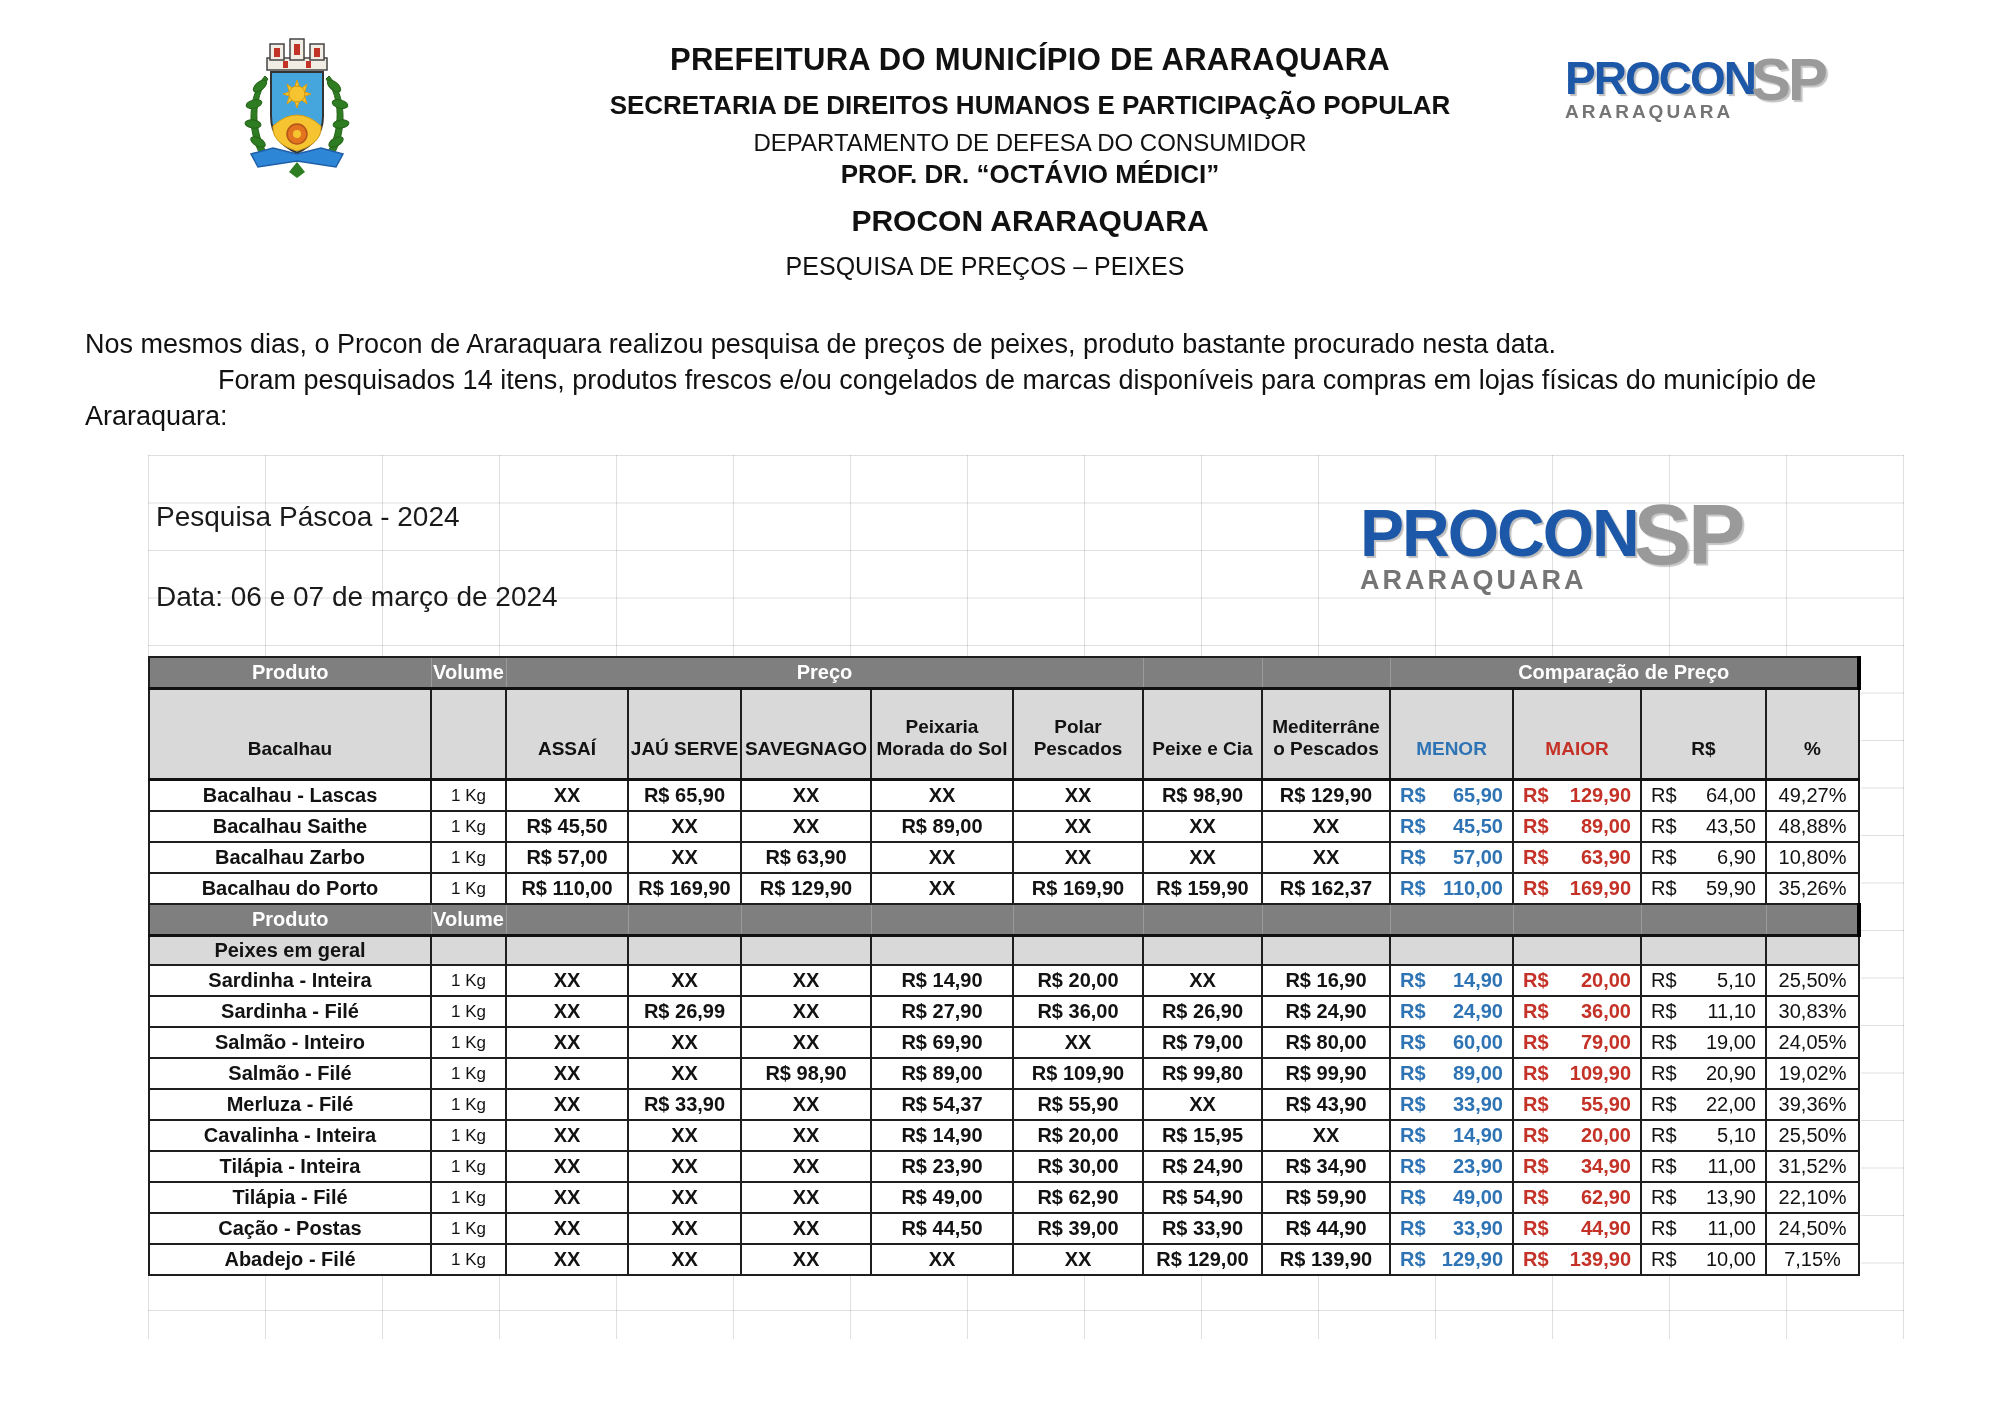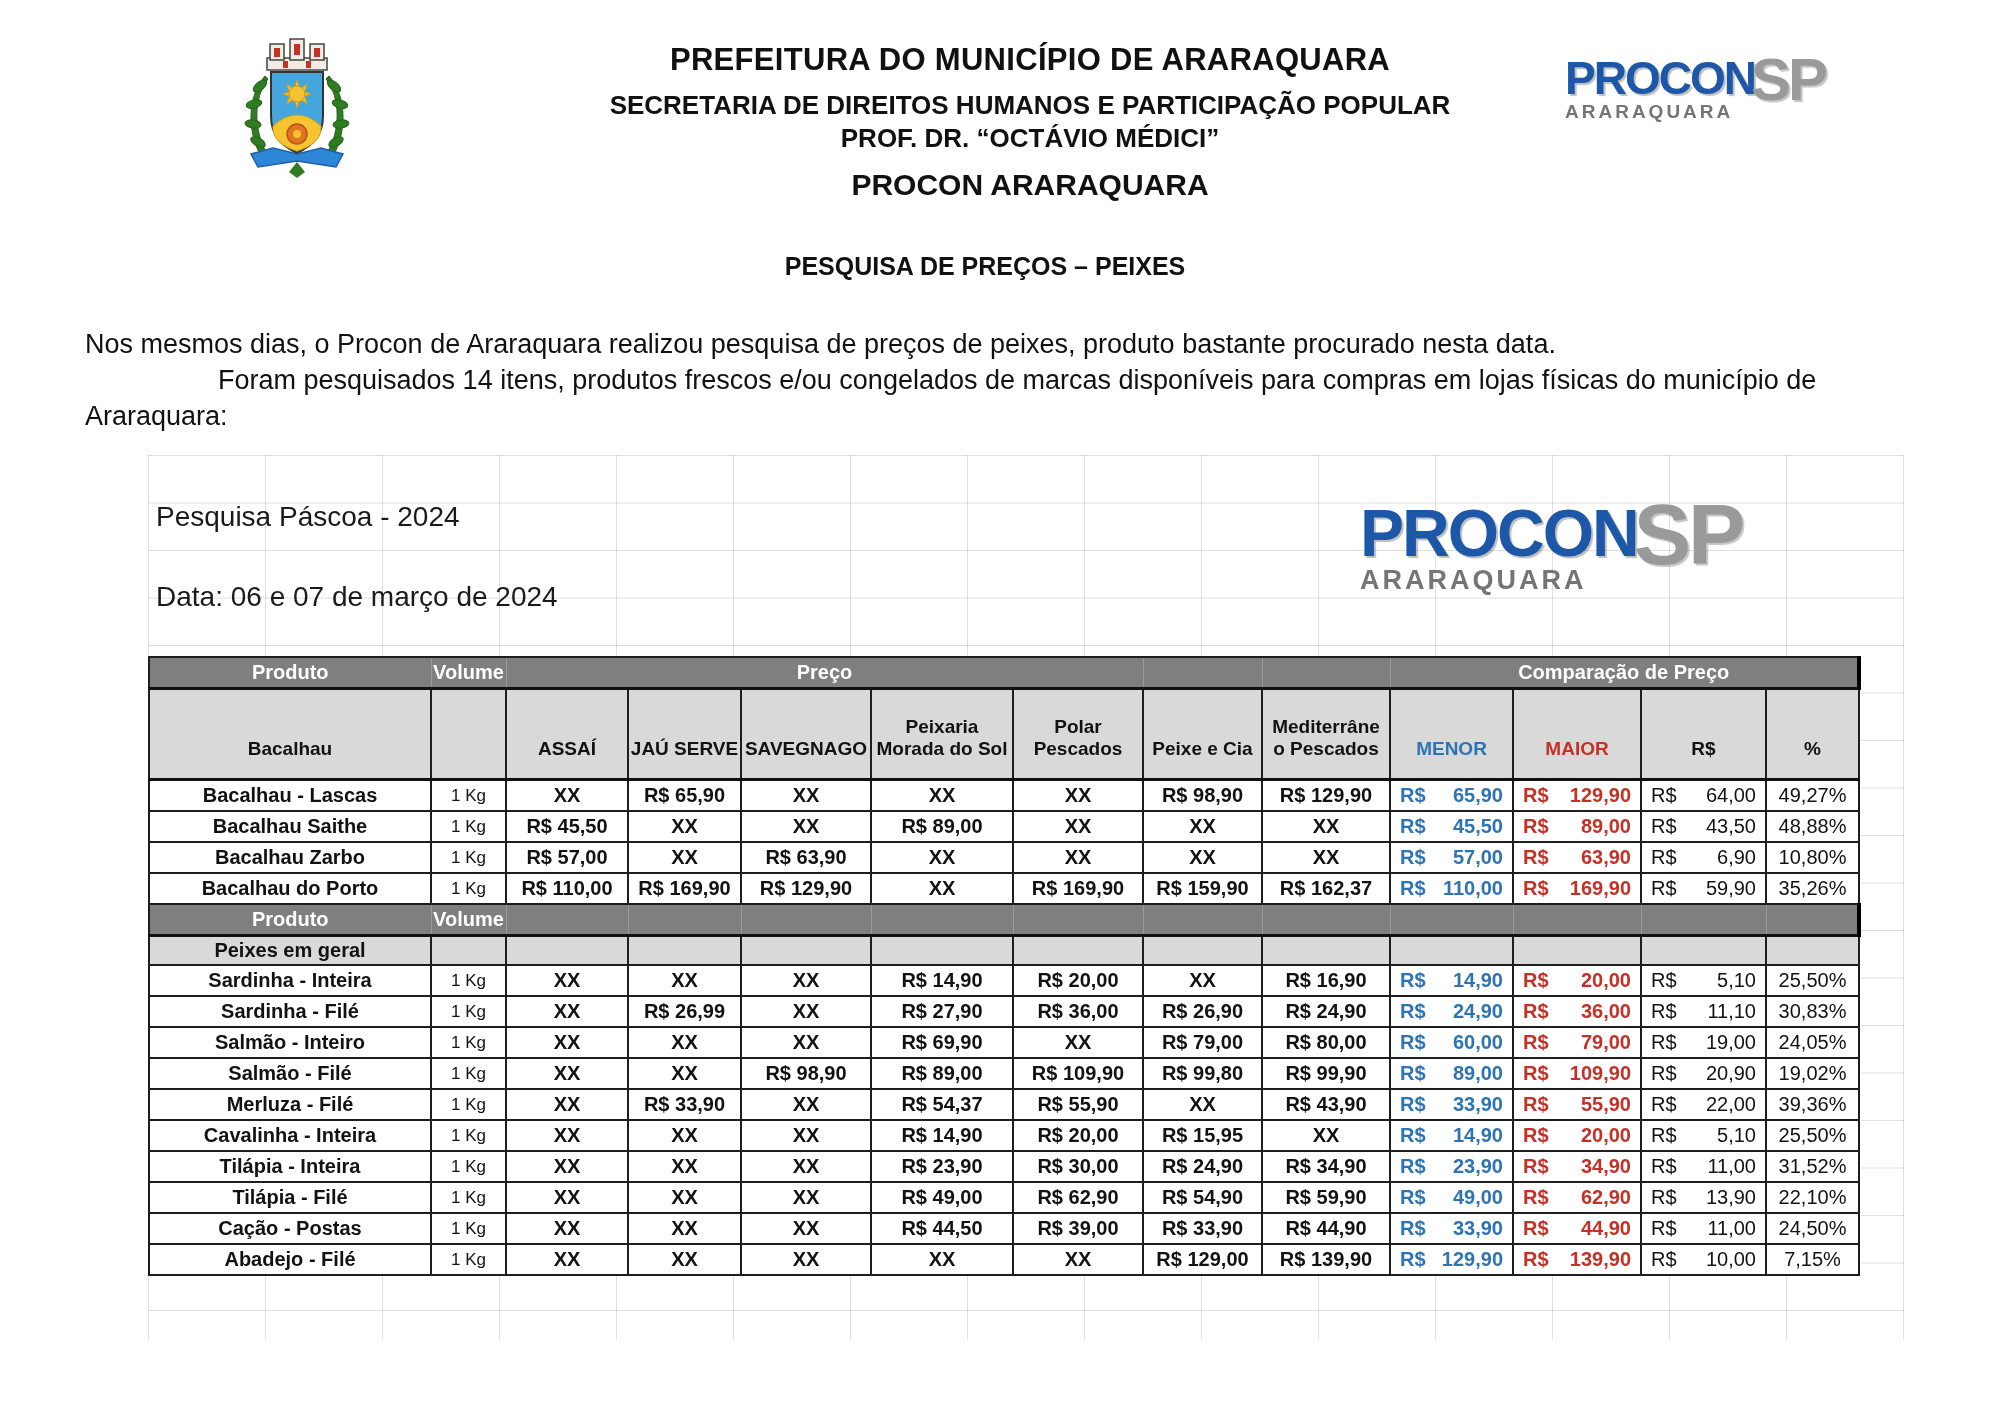--- a/index.html
+++ b/index.html
@@ -6,21 +6,21 @@
   body{width:2000px;height:1414px;position:relative;font-family:"Liberation Sans",sans-serif;color:#111;overflow:hidden;}
 
   
   .crest{position:absolute;left:232px;top:34px;width:130px;height:150px;}
   .doc-header{position:absolute;left:60px;right:0;top:42px;text-align:center;}
   .h1{font-size:31px;font-weight:bold;letter-spacing:.3px;}
   .h2{font-size:26px;font-weight:bold;margin-top:12px;}
   .h3{font-size:24px;margin-top:8px;}
   .h4{font-size:26px;font-weight:bold;margin-top:2px;}
   .h5{font-size:30px;font-weight:bold;margin-top:14px;}
-  .doc-title{position:absolute;left:0;right:30px;top:252px;text-align:center;font-size:25px;font-weight:bold;}
+  .doc-title{position:absolute;left:0;right:30px;top:252px;text-align:center;font-size:25px;}
 
   
   .plogo{line-height:1;}
   .plogo .row{white-space:nowrap;}
   .p-procon{font-weight:900;color:#1c57a8;letter-spacing:-2px;text-shadow:2px 2px 1px rgba(70,70,70,.35);}
   .p-sp{font-weight:900;color:#9a9a9a;letter-spacing:-3px;margin-left:-4px;text-shadow:2px 2px 1px rgba(90,90,90,.35);}
   .p-city{font-weight:bold;color:#757575;letter-spacing:3px;margin-top:-4px;}
   .plogo-top{position:absolute;left:1565px;top:50px;}
   .plogo-top .p-procon{font-size:46px;}
   .plogo-top .p-sp{font-size:60px;vertical-align:-6px;}
@@ -113,20 +113,21 @@
     </g>
 
     <path d="M14 120 L36 114 L60 120 L84 114 L106 120 L99 133 L60 127 L21 133 Z" fill="#2e86d6" stroke="#1f5fa8" stroke-width="1.5"></path>
     <path d="M52 138 L60 128 L68 138 L60 144 Z" fill="#2f7d22"></path>
   </svg>
 </div>
 
 <div class="doc-header">
   <div class="h1">PREFEITURA DO MUNICÍPIO DE ARARAQUARA</div>
   <div class="h2">SECRETARIA DE DIREITOS HUMANOS E PARTICIPAÇÃO POPULAR</div>
+  <div class="h3">DEPARTAMENTO DE DEFESA DO CONSUMIDOR</div>
   <div class="h4">PROF. DR. “OCTÁVIO MÉDICI”</div>
   <div class="h5">PROCON ARARAQUARA</div>
 </div>
 <div class="doc-title">PESQUISA DE PREÇOS – PEIXES</div>
 
 <div class="plogo plogo-top">
   <div class="row"><span class="p-procon">PROCON</span><span class="p-sp">SP</span></div>
   <div class="p-city">ARARAQUARA</div>
 </div>
 

